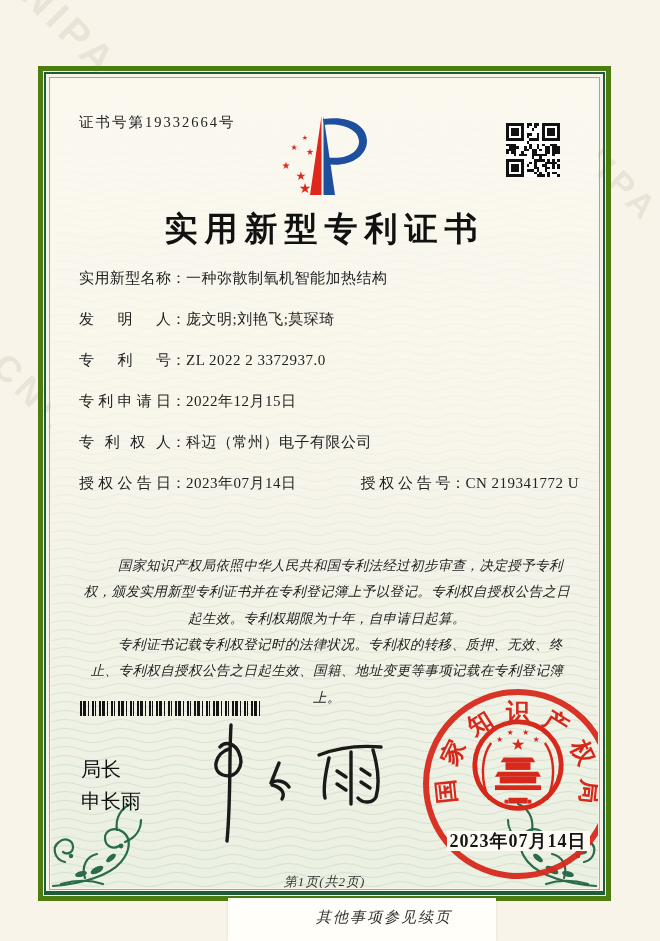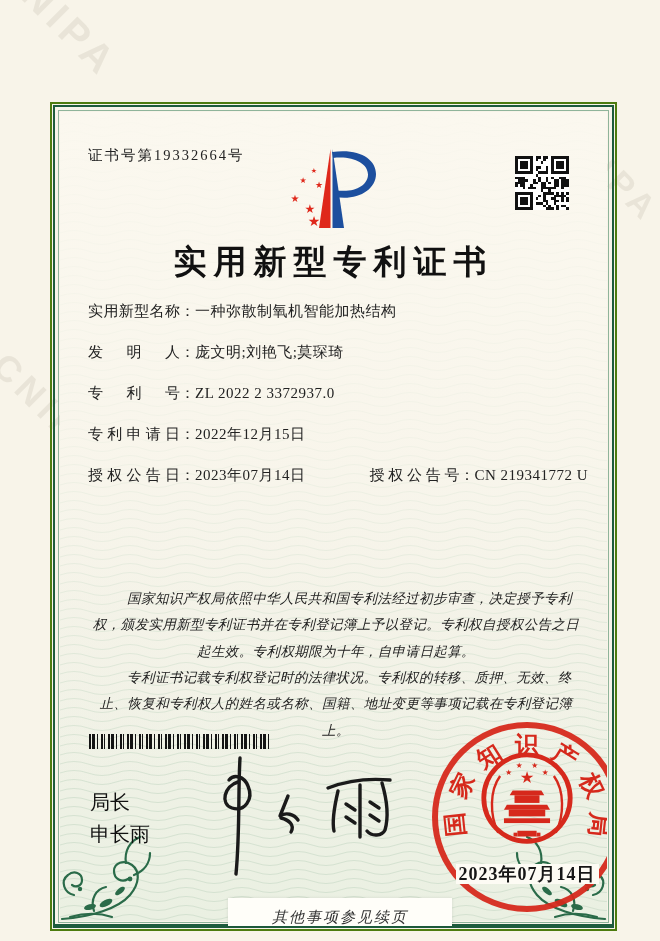--- a/index.html
+++ b/index.html
@@ -4,21 +4,21 @@
 <style>
   html,body{margin:0;padding:0;}
   body{width:660px;height:941px;background:#f8f4e9;font-family:"Liberation Serif","DejaVu Serif",serif;overflow:hidden;}
   .page{position:relative;width:660px;height:941px;}
 
   
   .wm{position:absolute;font-family:"Liberation Sans","DejaVu Sans",sans-serif;font-weight:bold;
       color:#b6b09e;opacity:.22;letter-spacing:6px;transform:rotate(45deg);z-index:1;pointer-events:none;}
 
   
-  .cert{position:absolute;left:50px;top:66px;width:563px;height:825px;border:2px solid #4d7c0f;z-index:2;margin-top:36px;}
+  .cert{position:absolute;left:38px;top:66px;width:563px;height:825px;border:5px solid #4d7c0f;z-index:2;}
   .cert-b2{position:absolute;inset:1px;border:2px solid #1e5c3d;border-bottom-width:4px;}
   .cert-b3{position:absolute;inset:6px;border:1px solid #8fb49a;}
   .content{position:absolute;inset:8px;background:linear-gradient(180deg,#fbf8ef,#f5f3e9 55%,#eaf0e2);overflow:hidden;}
   .waves{position:absolute;inset:0;width:100%;height:100%;}
   .fade{position:absolute;inset:0;background:linear-gradient(180deg,rgba(251,248,239,.96) 0%,rgba(249,246,236,.8) 40%,rgba(244,243,232,.45) 62%,rgba(238,242,228,0) 85%);}
 
   .flourish{position:absolute;bottom:0;width:92px;height:92px;}
   .flourish.left{left:0;}
   .flourish.right{right:0;transform:scaleX(-1);}
 
@@ -50,22 +50,22 @@
   .seal{position:absolute;left:372px;top:610px;width:190px;height:190px;}
   .seal-ring{position:absolute;inset:0;border:6px solid rgba(214,41,28,.95);border-radius:50%;}
   .seal-char{position:absolute;left:50%;top:50%;font-size:24px;font-weight:bold;color:#d6291c;line-height:1;}
   .emblem{position:absolute;left:47px;top:26px;}
   .seal-date{position:absolute;left:0;right:0;bottom:26px;text-align:center;font-size:18px;font-weight:bold;
              color:#161616;letter-spacing:1px;}
   .seal-date span{background:#fdfbf4;padding:0 3px;}
 
   .page-no{position:absolute;left:0;right:0;top:794px;text-align:center;font-size:13px;color:#333;letter-spacing:1px;font-style:italic;}
 
-  .footer-note{position:absolute;left:228px;top:898px;width:224px;height:28px;background:#fffef9;
-               box-shadow:0 0 3px rgba(0,0,0,.1);text-align:center;z-index:3;}
+  .footer-note{position:absolute;left:228px;top:898px;width:224px;height:43px;background:#fffef9;
+               box-shadow:0 0 3px rgba(0,0,0,.1);text-align:center;z-index:3;padding-left:44px;}
   .footer-note span{display:inline-block;margin-top:10px;font-size:15px;font-style:italic;
                     letter-spacing:2px;color:#333;}
 </style>
 </head>
 <body>
 
 <div class="page">
 
   <div class="wm" style="left:-18px;top:-6px;font-size:40px;">CNIPA</div>
   <div class="wm" style="left:540px;top:150px;font-size:34px;">CNIPA</div>
@@ -364,27 +364,30 @@
         <div class="row">
           <span class="lbl">发明人</span><span>：</span><span class="val">庞文明;刘艳飞;莫琛琦</span>
         </div>
         <div class="row">
           <span class="lbl">专利号</span><span>：</span><span class="val">ZL 2022 2 3372937.0</span>
         </div>
         <div class="row">
           <span class="lbl">专利申请日</span><span>：</span><span class="val">2022年12月15日</span>
         </div>
         <div class="row">
+          <span class="lbl">专利权人</span><span>：</span><span class="val">科迈（常州）电子有限公司</span>
+        </div>
+        <div class="row">
           <span class="lbl">授权公告日</span><span>：</span><span class="val">2023年07月14日</span><span class="grant2"><span class="lbl" style="width:90px">授权公告号</span><span>：</span><span class="val">CN 219341772 U</span></span>
         </div>
       </div>
 
       <div class="paras">
         <p>国家知识产权局依照中华人民共和国专利法经过初步审查，决定授予专利权，颁发实用新型专利证书并在专利登记簿上予以登记。专利权自授权公告之日起生效。专利权期限为十年，自申请日起算。</p>
-        <p>专利证书记载专利权登记时的法律状况。专利权的转移、质押、无效、终止、恢复和专利权人的姓名或名称、国籍、地址变更等事项记载在专利登记簿上。</p>
+        <p>专利证书记载专利权登记时的法律状况。专利权的转移、质押、无效、终止、专利权自授权公告之日起生效、国籍、地址变更等事项记载在专利登记簿上。</p>
       </div>
 
       <div class="barcode"></div>
 
       <div class="signer">
         <div>局长</div>
         <div>申长雨</div>
       </div>
 
       <svg class="signature" width="210" height="130" viewBox="0 0 210 130">

